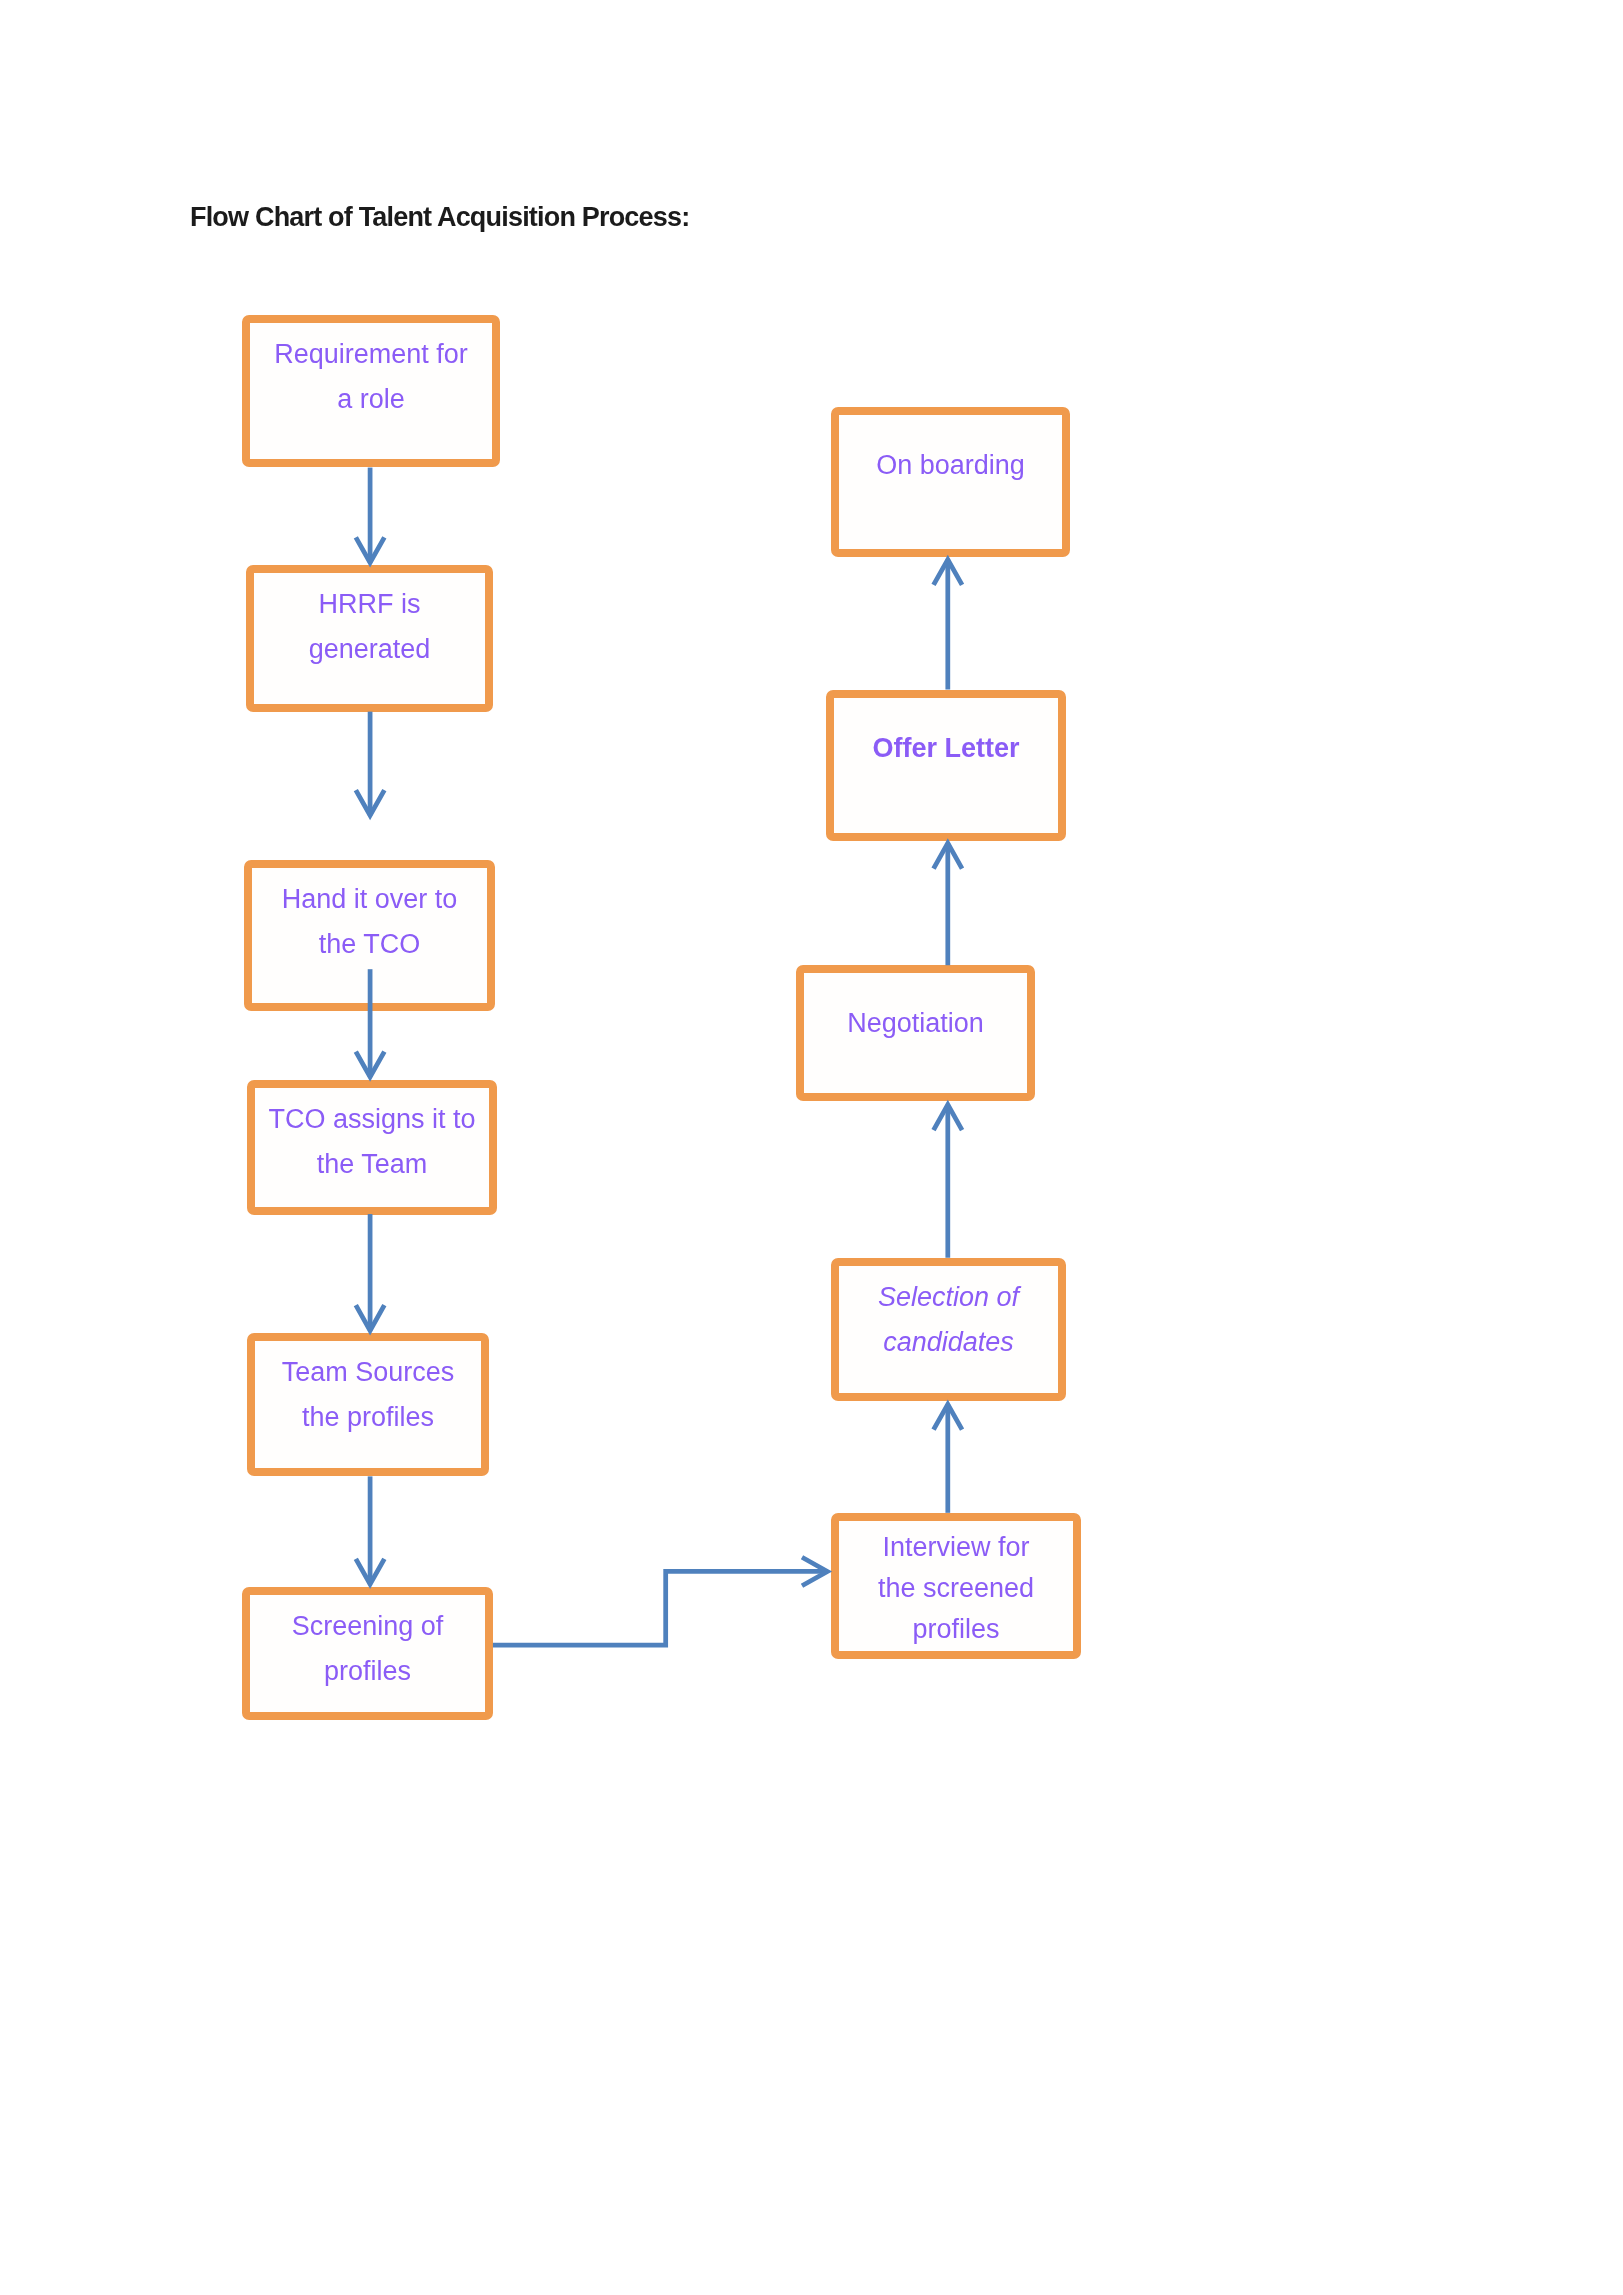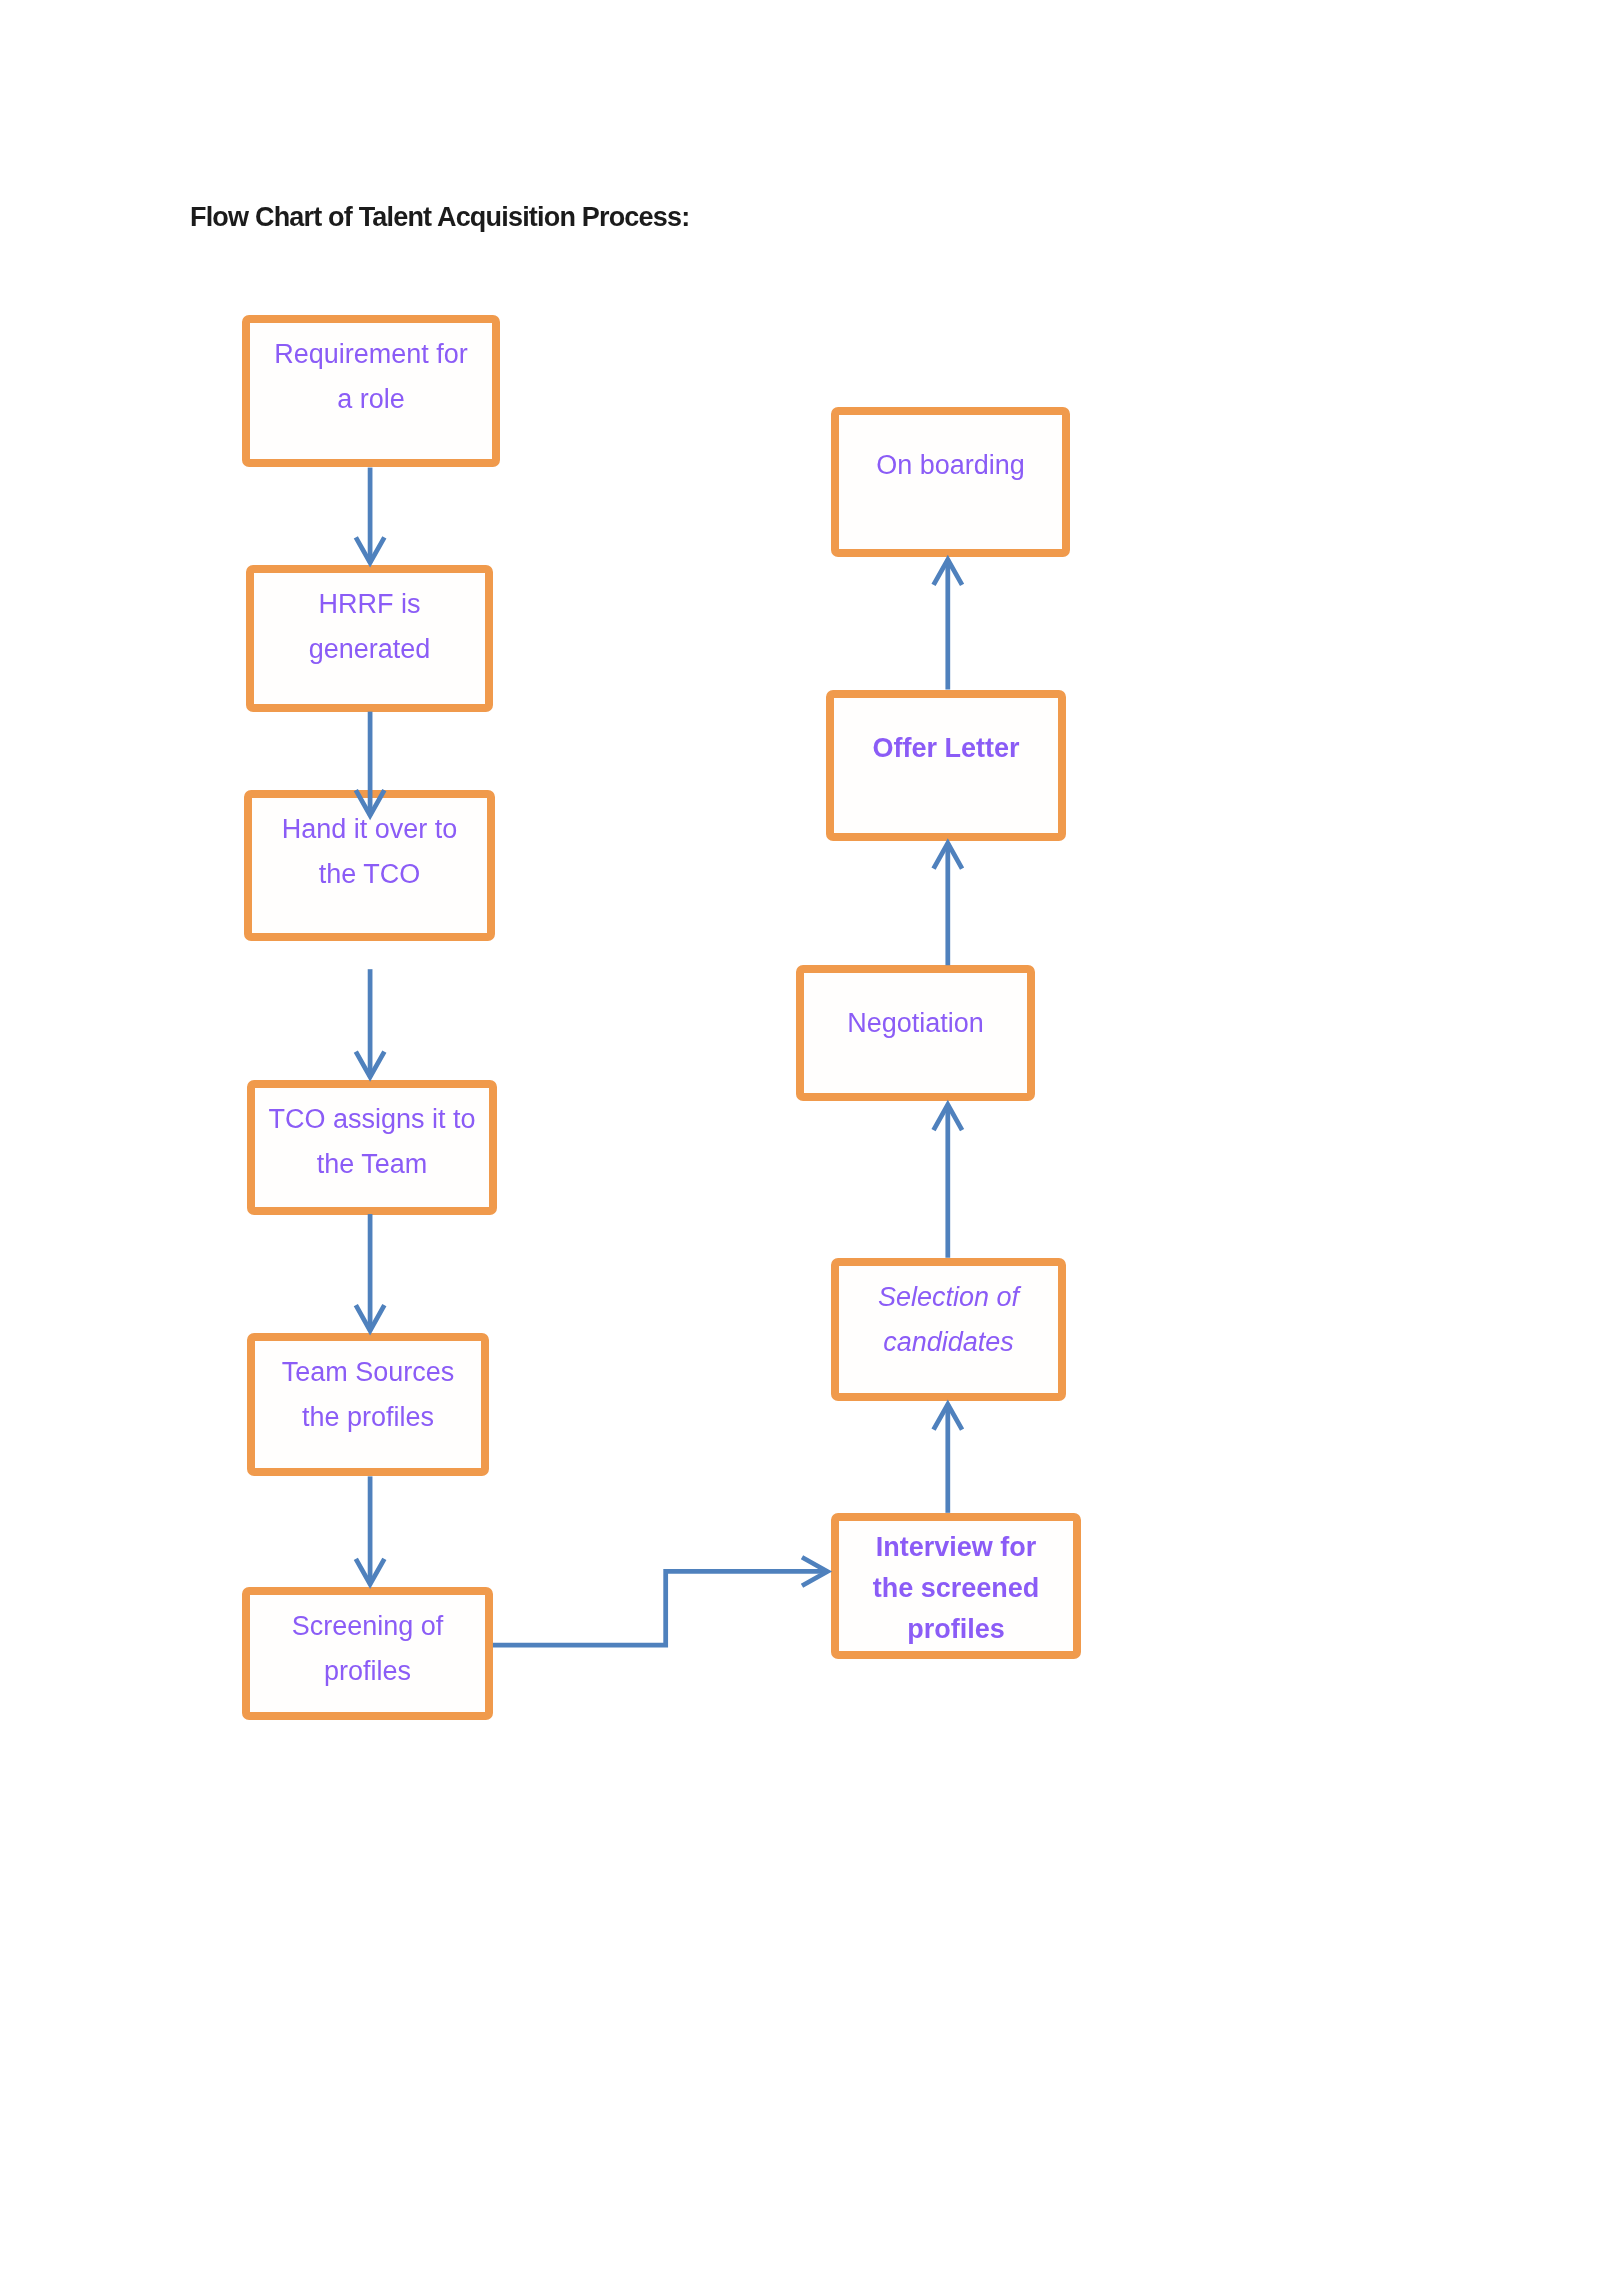--- a/index.html
+++ b/index.html
@@ -35,25 +35,25 @@
     white-space: pre-line;
     line-height: 45px;
   }
   .lines-1 .node-label { padding-top: 28px; }
   .lines-2 .node-label { padding-top: 8.7px; }
   .lines-3 .node-label { padding-top: 5.5px; line-height: 41px; }
 
   
   .n-requirement { left: 242px; top: 315px;  width: 258px; height: 152px; }
   .n-hrrf        { left: 246px; top: 565px;  width: 247px; height: 147px; }
-  .n-handover    { left: 244px; top: 790px; width: 251px; height: 151px; }
+  .n-handover    { left: 244px; top: 860px; width: 251px; height: 151px; }
   .n-tco         { left: 247px; top: 1080px; width: 250px; height: 135px; }
   .n-team        { left: 247px; top: 1333px; width: 242px; height: 143px; }
   .n-screening   { left: 242px; top: 1587px; width: 251px; height: 133px; }
-  .n-interview   { left: 831px; top: 1513px; width: 250px; height: 146px; font-weight: bold; }
+  .n-interview   { left: 831px; top: 1513px; width: 250px; height: 146px; }
   .n-selection   { left: 831px; top: 1258px; width: 235px; height: 143px; font-style: italic; }
   .n-negotiation { left: 796px; top: 965px; width: 239px; height: 136px; }
   .n-offer       { left: 826px; top: 690px;  width: 240px; height: 151px; font-weight: bold; }
   .n-onboarding  { left: 831px; top: 407px;  width: 239px; height: 150px; }
 
   .connector-layer {
     position: absolute;
     left: 0; top: 0;
     width: 1623px;
     height: 2295px;

